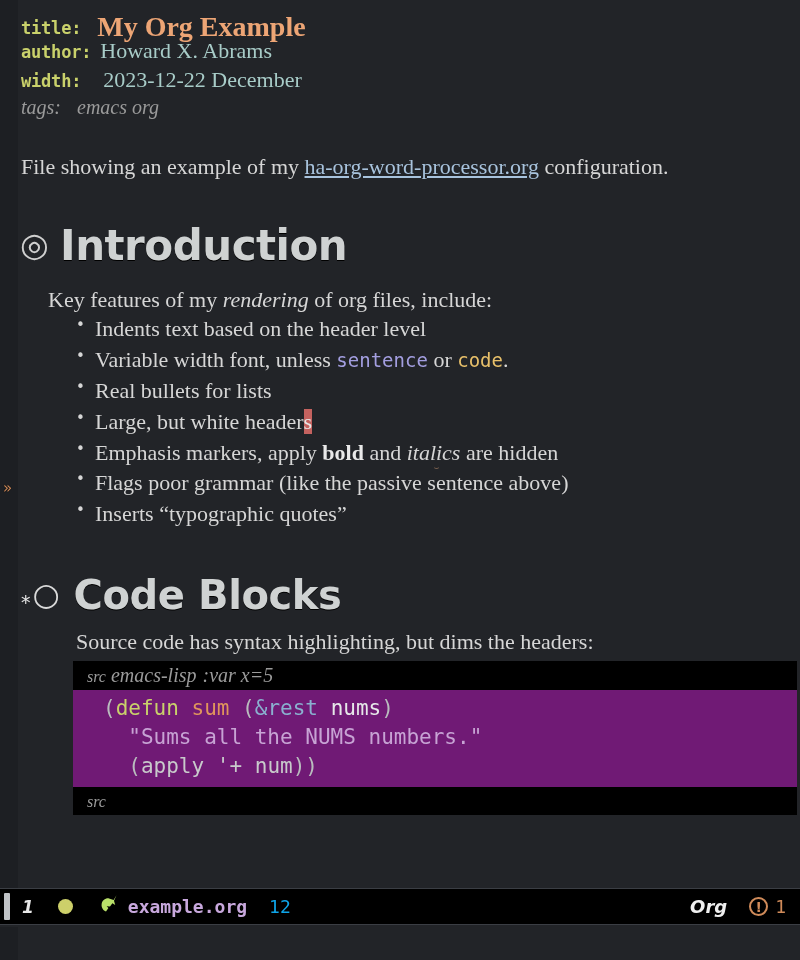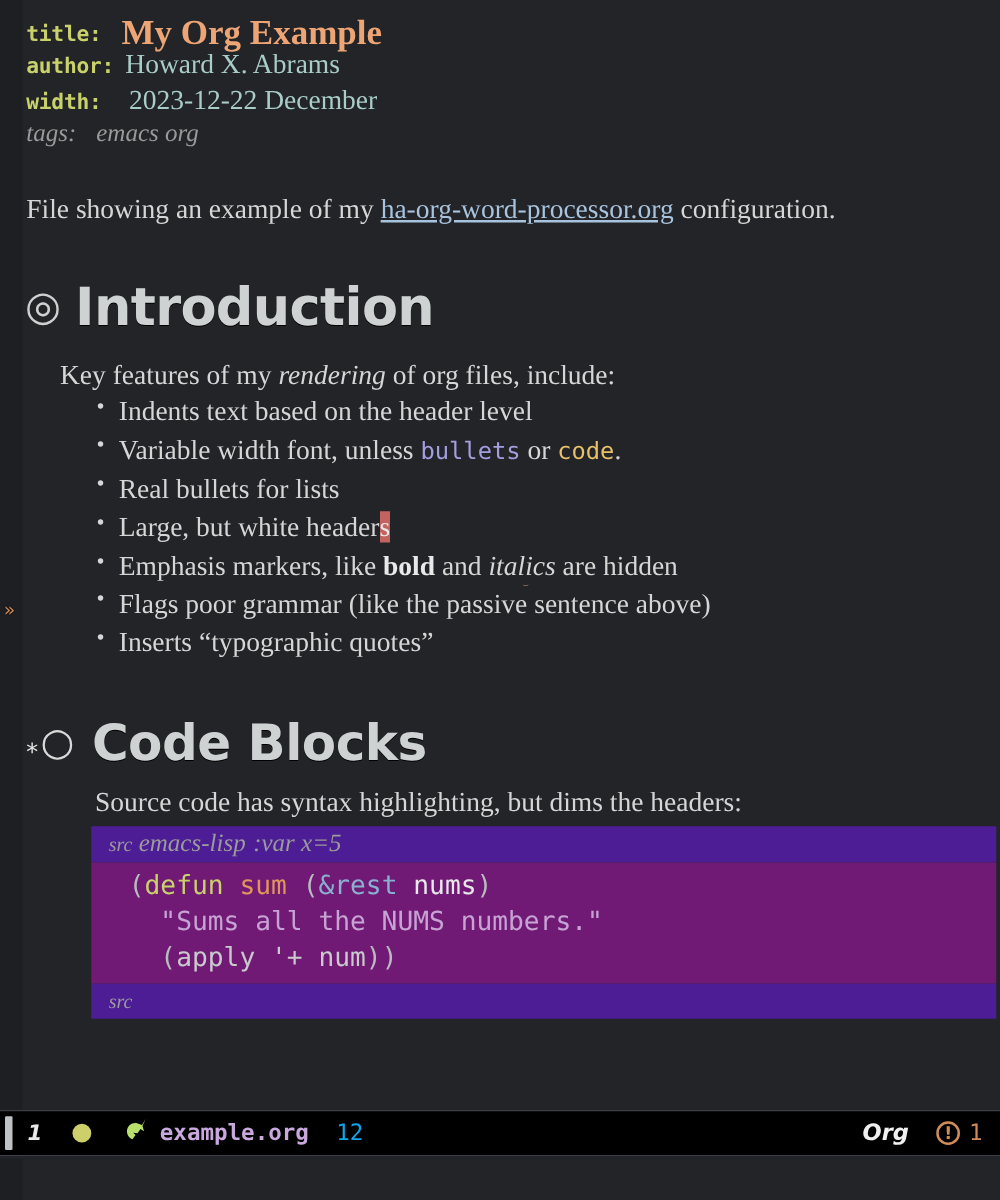--- a/index.html
+++ b/index.html
@@ -253,21 +253,21 @@
     line-height: 1.2;
   }
 
   
   .src-wrap {
     margin-top: 6px;
     width: 724px;
     margin-left: -3px;
   }
   .src-begin, .src-end {
-    background: #4c1d95;
+    background: #000000;
     font-family: "Liberation Serif", serif;
     font-style: italic;
     font-size: 19px;
     color: #9b9b9b;
     padding: 3px 0 3px 14px;
   }
   .src-begin .src-kw, .src-end .src-kw {
     font-size: 16px;
   }
   .src-begin .src-lang { font-size: 20px; margin-left: 5px; }
@@ -444,27 +444,27 @@
       </div>
 
       <div class="sec1-body">
 
         <div class="lead-line"><span>Key features of my </span><i>rendering</i><span> of org files, include:</span></div>
 
         <ul class="org-list">
 
           <li><span>Indents text based on the header level</span></li>
 
-          <li><span>Variable width font, unless </span><span class="verbatim">bullets</span><span> or </span><span class="codeface">code</span><span>.</span></li>
+          <li><span>Variable width font, unless </span><span class="verbatim">sentence</span><span> or </span><span class="codeface">code</span><span>.</span></li>
 
           <li><span>Real bullets for lists</span></li>
 
           <li><span>Large, but white header</span><span class="cursor-block">s</span></li>
 
-          <li><span>Emphasis markers, like </span><span class="bold-txt">bold</span><span> and </span><span class="ital-txt grammar-flag">italics</span><span> are hidden</span></li>
+          <li><span>Emphasis markers, apply </span><span class="bold-txt">bold</span><span> and </span><span class="ital-txt grammar-flag">italics</span><span> are hidden</span></li>
 
           <li><span>Flags poor grammar (like the passive sentence above)</span></li>
 
           <li><span>Inserts “typographic quotes”</span></li>
         </ul>
       </div>
 
       <div class="h2-row">
         <span class="h2-stars">*</span>
         <span class="h2-bullet">○</span>

